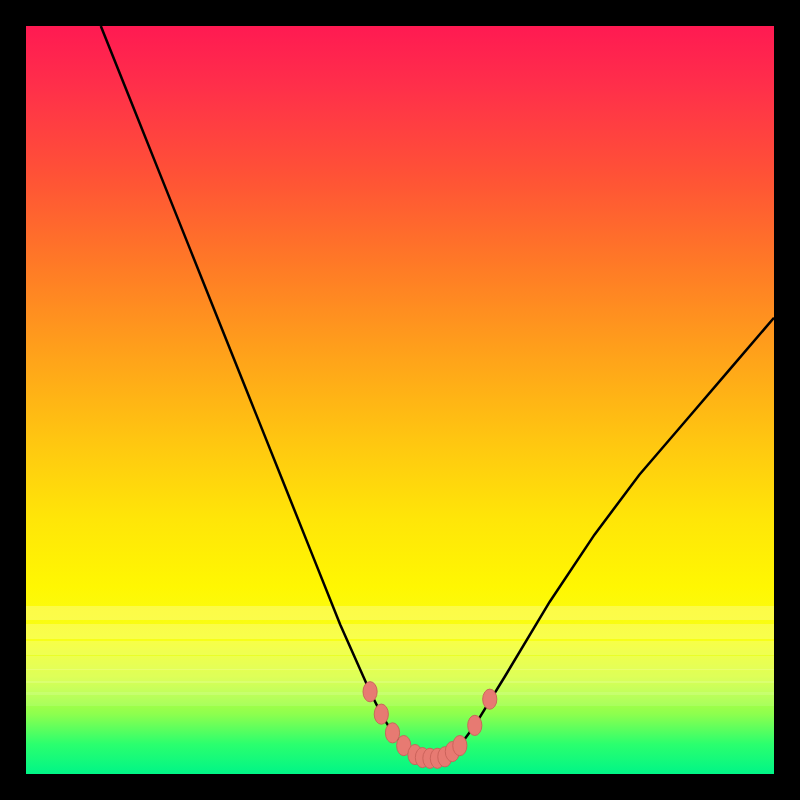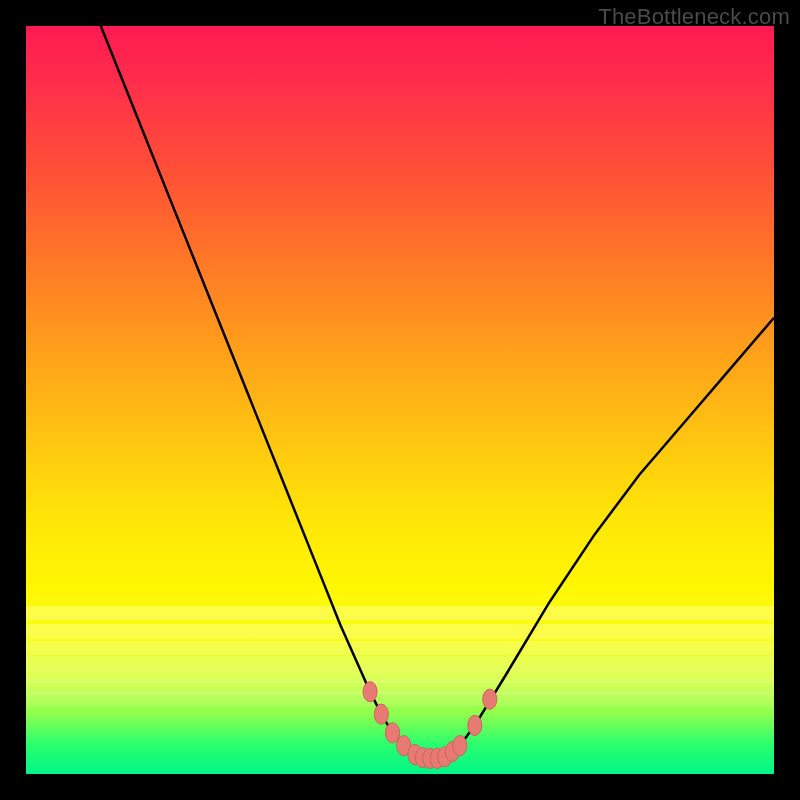--- a/index.html
+++ b/index.html
@@ -90,14 +90,13 @@
         <ellipse cx="53.00" cy="97.80" rx="0.95" ry="1.35" fill="#e77a72" stroke="#c86058" stroke-width="0.12"></ellipse>
         <ellipse cx="54.00" cy="97.90" rx="0.95" ry="1.35" fill="#e77a72" stroke="#c86058" stroke-width="0.12"></ellipse>
         <ellipse cx="55.00" cy="97.90" rx="0.95" ry="1.35" fill="#e77a72" stroke="#c86058" stroke-width="0.12"></ellipse>
         <ellipse cx="56.00" cy="97.70" rx="0.95" ry="1.35" fill="#e77a72" stroke="#c86058" stroke-width="0.12"></ellipse>
         <ellipse cx="57.00" cy="97.00" rx="0.95" ry="1.35" fill="#e77a72" stroke="#c86058" stroke-width="0.12"></ellipse>
         <ellipse cx="58.00" cy="96.20" rx="0.95" ry="1.35" fill="#e77a72" stroke="#c86058" stroke-width="0.12"></ellipse>
         <ellipse cx="60.00" cy="93.50" rx="0.95" ry="1.35" fill="#e77a72" stroke="#c86058" stroke-width="0.12"></ellipse>
         <ellipse cx="62.00" cy="90.00" rx="0.95" ry="1.35" fill="#e77a72" stroke="#c86058" stroke-width="0.12"></ellipse>
       </svg>
   </div>
-  <div class="attribution">TheBottleneck.com</div>
 </div>
 
 </body></html>

